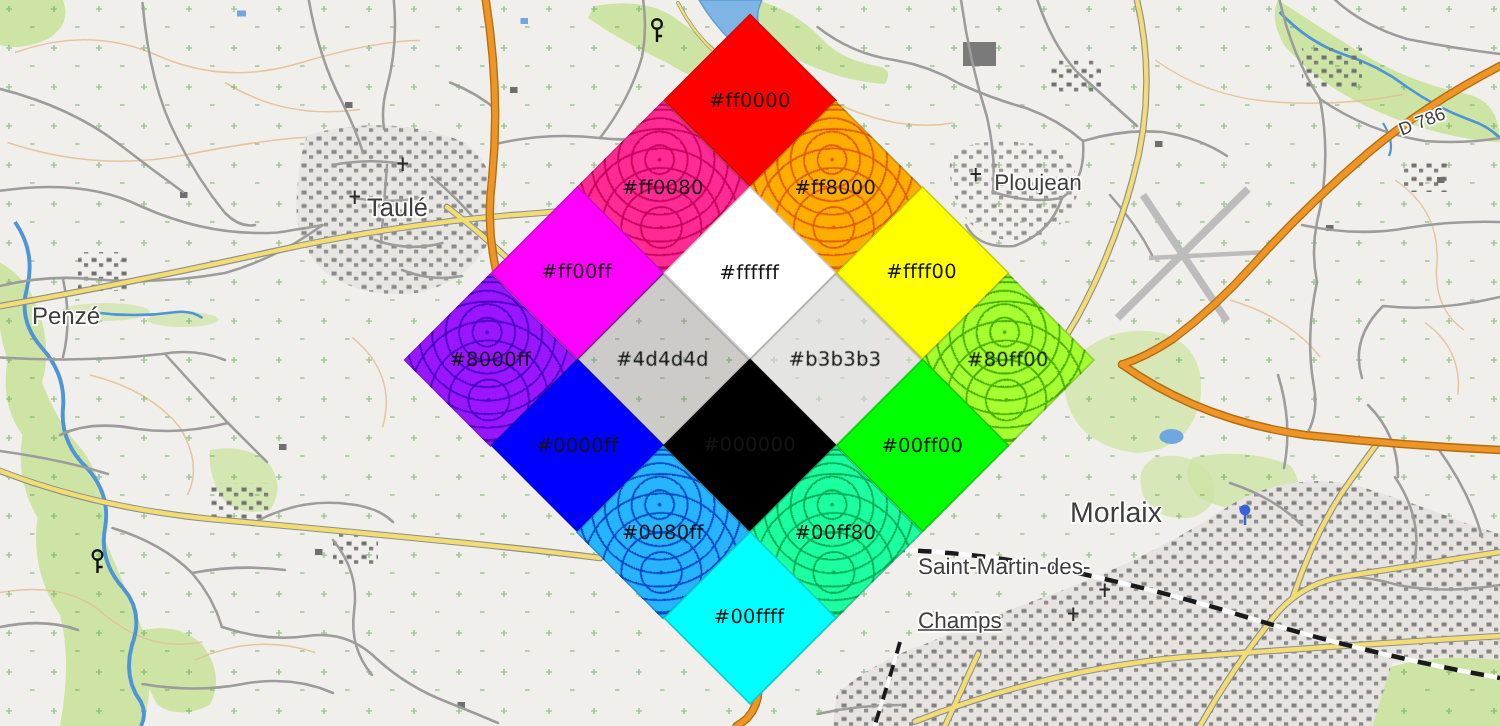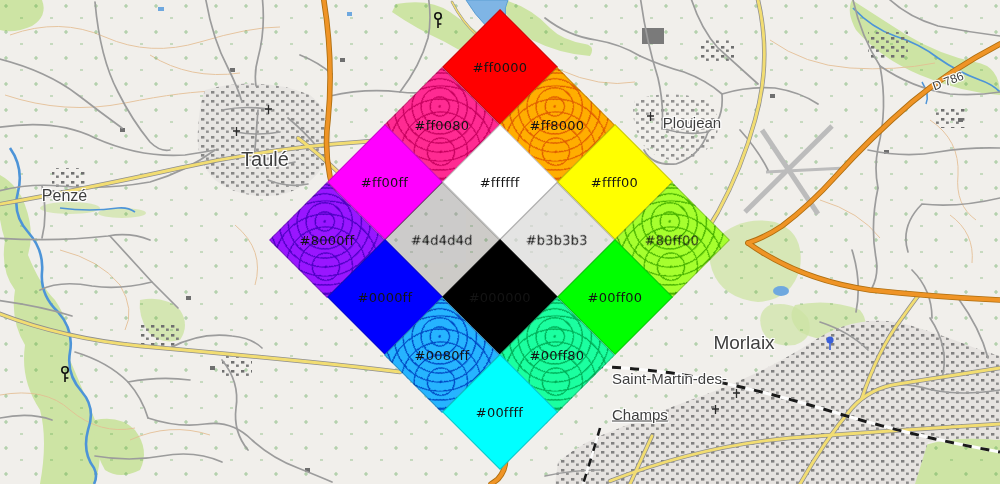--- a/index.html
+++ b/index.html
@@ -241,22 +241,22 @@
     <path d="M65,373 V382 M65,378 h3.4"></path>
   </g>
 
   <g>
     <circle cx="830" cy="340" r="3.6" fill="#3a5fd9"></circle>
     <path d="M830,343 V350" stroke="#3a5fd9" stroke-width="1.6"></path>
   </g>
 </svg>
 
 <div class="label-layer">
-      <span class="place-label" style="font-size: 20px; left: 265px; top: 139px; transform: translate(-50%, -50%); margin-top: 20px;">Taulé</span>
-      <span class="place-label" style="font-size: 16px; left: 44px; top: 196px; transform: translate(-50%, -50%); padding-left: 41px;">Penzé</span>
+      <span class="place-label" style="font-size: 17px; left: 265px; top: 139px; transform: translate(-50%, -50%);">Taulé</span>
+      <span class="place-label" style="font-size: 16px; left: 44px; top: 212px; transform: translate(-50%, -50%);">Penzé</span>
       <span class="place-label" style="font-size: 15px; left: 692px; top: 122px; transform: translate(-50%, -50%);">Ploujean</span>
       <span class="place-label" style="font-size: 19px; left: 744px; top: 343px; transform: translate(-50%, -50%); text-align: right;">Morlaix</span>
       <span class="place-label" style="font-size: 15px; left: 612px; top: 378px; transform: translate(0px, -50%);">Saint-Martin-des-</span>
       <span class="place-label" style="font-size: 15px; left: 612px; top: 414px; transform: translate(0px, -50%); text-decoration: underline;">Champs</span>
       <span class="place-label" style="font-size: 12px; left: 948px; top: 81px; transform: translate(-50%, -50%) rotate(-21deg);">D 786</span>
     </div>
 <div class="tile-layer">
       <div class="tile" style="height: 82.1173px; width: 82.1173px; left: 458.941px; top: 26.4414px; background: rgb(255, 0, 0);">
         <span class="tile-label">#ff0000</span>
       </div>

